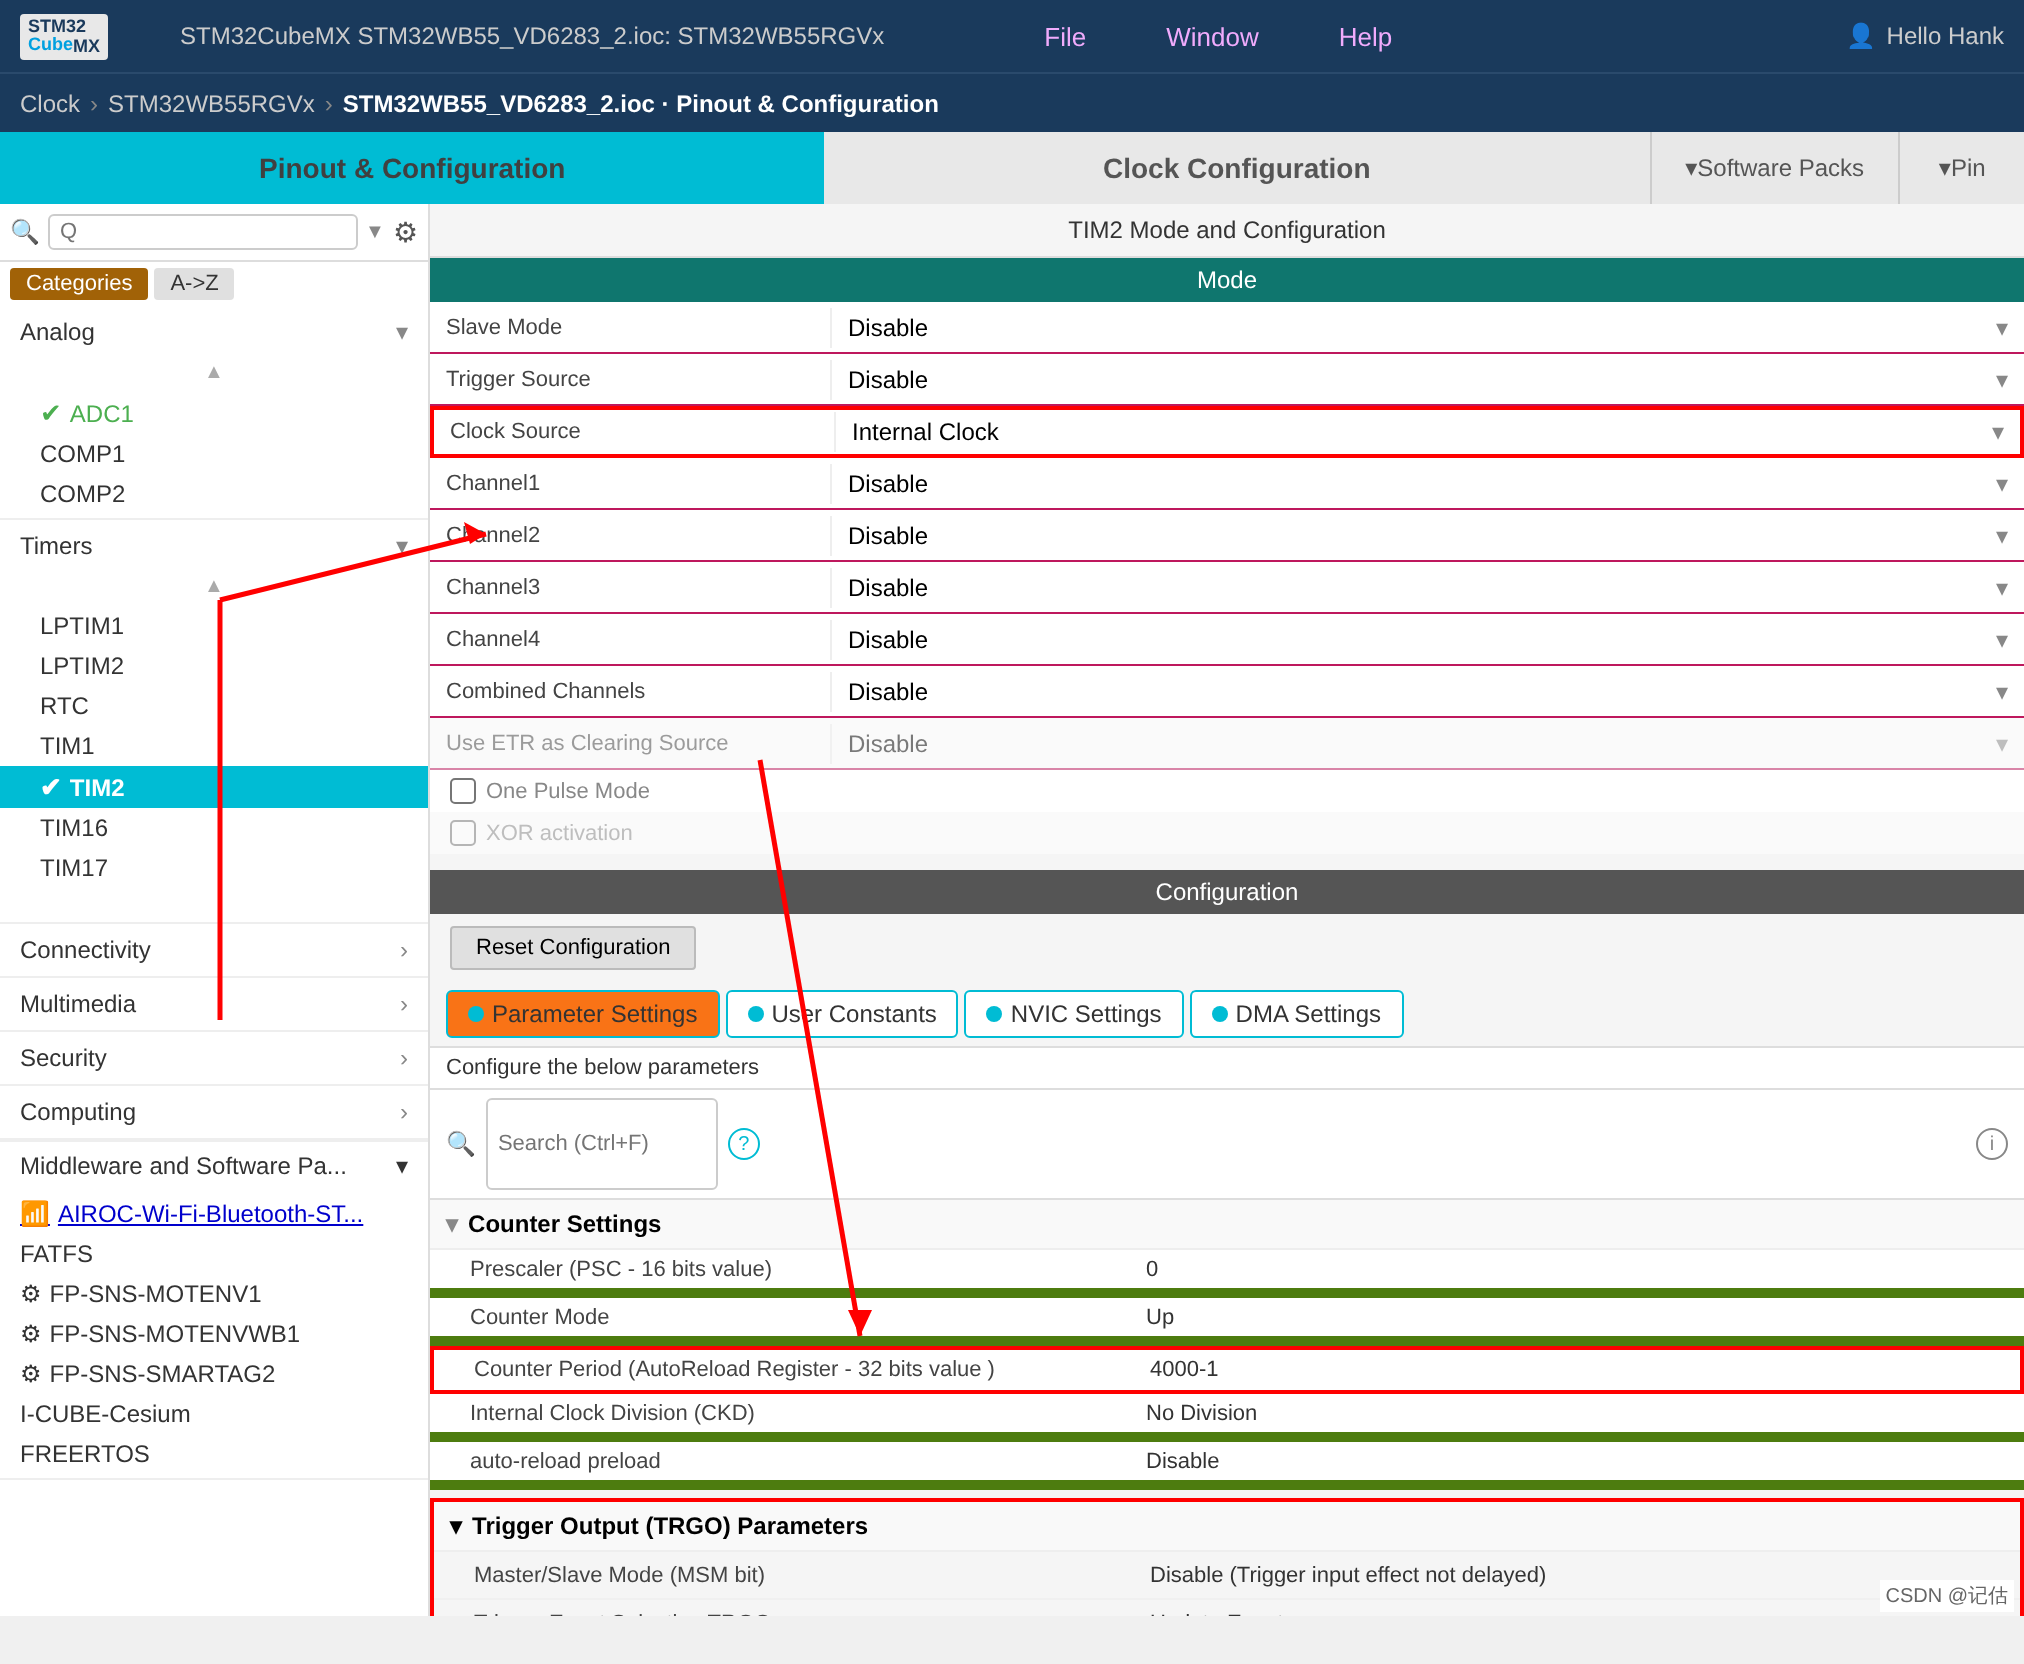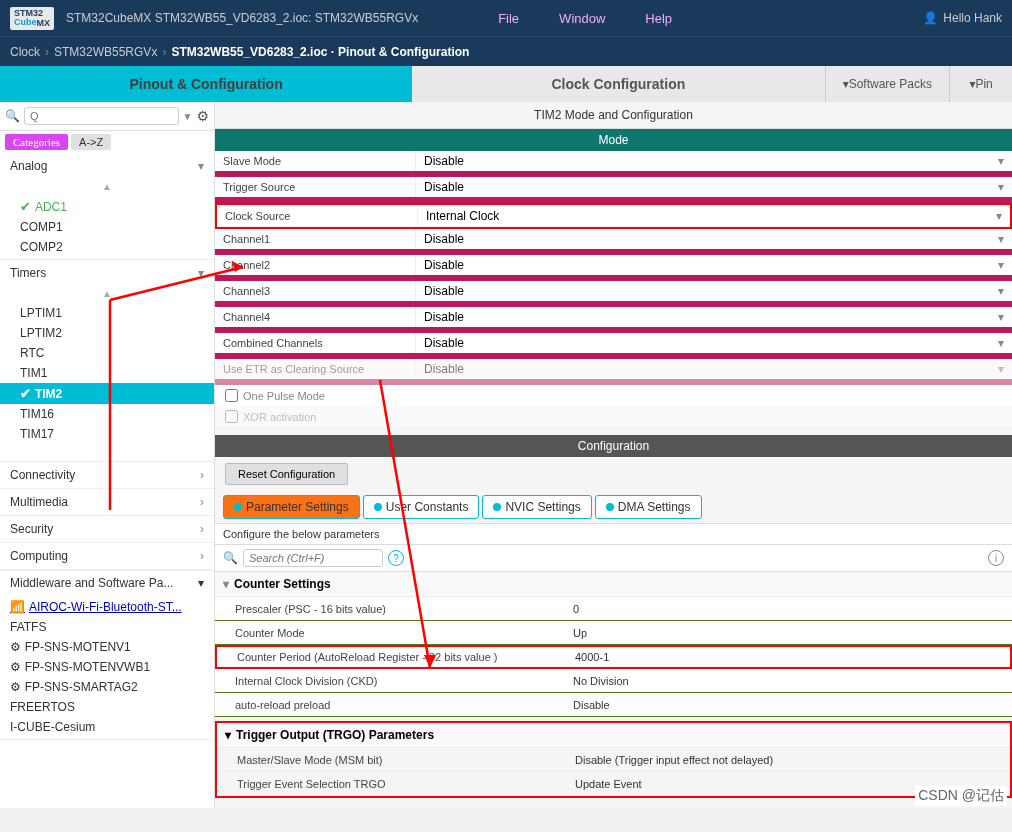--- a/index.html
+++ b/index.html
@@ -1,20 +1,20 @@
 <!DOCTYPE html>
 <html><head>
   <meta charset="utf-8">
   <style>
     * { box-sizing: border-box; margin: 0; padding: 0; font-family: Arial, sans-serif; font-size: 12px; }
     body { width: 1012px; height: 832px; overflow: hidden; background: #f0f0f0; }
 
     
     .topbar { display: flex; align-items: center; background: #1a3a5c; height: 36px; padding: 0 10px; }
-    .topbar-logo { display: flex; align-items: center; margin-right: 8px; }
+    .topbar-logo { display: flex; align-items: center; margin-right: 32px; }
     .logo-box { background: #e8e8e8; padding: 2px 4px; border-radius: 2px; margin-right: 4px; }
     .logo-stm { color: #1a3a5c; font-weight: bold; font-size: 9px; line-height: 1; }
     .logo-cube { color: #00a0e0; font-weight: bold; font-size: 9px; line-height: 1; }
     .logo-mx { color: #1a3a5c; font-weight: bold; font-size: 9px; }
     .topbar-title { color: #ccc; font-size: 12px; }
     .topbar-nav { display: flex; gap: 40px; margin-left: 80px; }
     .topbar-nav span { color: #f0abfc; font-size: 13px; cursor: pointer; }
     .topbar-user { margin-left: auto; color: #ccc; font-size: 13px; display: flex; align-items: center; gap: 5px; }
 
     
@@ -32,80 +32,80 @@
     
     .main-layout { display: flex; height: calc(832px - 36px - 30px - 36px - 24px); }
 
     
     .sidebar { width: 215px; background: white; border-right: 1px solid #ddd; overflow-y: auto; flex-shrink: 0; }
     .search-bar { display: flex; align-items: center; padding: 5px; gap: 4px; border-bottom: 1px solid #ddd; }
     .search-input { flex: 1; border: 1px solid #ccc; border-radius: 3px; padding: 2px 5px; font-size: 11px; }
     .gear-icon { color: #555; cursor: pointer; font-size: 14px; }
     .category-tabs { display: flex; margin: 3px 5px; gap: 3px; }
     .cat-tab { padding: 2px 8px; font-size: 11px; border-radius: 2px; cursor: pointer; border: none; }
-    .cat-tab.active { background: #d946ef; color: white; font-family: Liberation Serif, serif; }
+    .cat-tab.active { background: #a16207; color: white; }
     .cat-tab.inactive { background: #e0e0e0; color: #333; }
 
     .sidebar-section { border-bottom: 1px solid #eee; }
     .sidebar-section-header { display: flex; justify-content: space-between; align-items: center; padding: 6px 10px; cursor: pointer; font-size: 12px; color: #333; }
     .sidebar-section-header .arrow { color: #888; }
     .sidebar-items { padding: 2px 0; }
     .sidebar-item { padding: 3px 20px; cursor: pointer; font-size: 11px; color: #333; display: flex; align-items: center; gap: 4px; }
     .sidebar-item.selected { background: #00bcd4; color: white; font-weight: bold; }
     .sidebar-item.checked { color: #4caf50; }
     .sidebar-item .check { color: #4caf50; font-size: 13px; }
     .sidebar-item.selected .check { color: white; }
     .scroll-indicator { text-align: center; color: #aaa; font-size: 10px; padding: 2px; }
 
     
     .content { flex: 1; overflow-y: auto; background: #f5f5f5; position: relative; }
     .content-title { background: #f5f5f5; text-align: center; padding: 6px; font-size: 12px; color: #333; border-bottom: 1px solid #ddd; }
     .section-header { background: #0f766e; color: white; text-align: center; padding: 4px; font-size: 12px; }
-    .config-row { display: flex; align-items: center; border-bottom: 6px solid #be185d; background: white; min-height: 26px; }
+    .config-row { display: flex; align-items: center; border-bottom: 1px solid #be185d; background: white; min-height: 26px; }
     .config-label { width: 200px; padding: 3px 8px; color: #444; flex-shrink: 0; font-size: 11px; }
     .config-value { flex: 1; padding: 3px 8px; display: flex; align-items: center; justify-content: space-between; font-size: 11px; border-left: 1px solid #eee; }
     .config-value .arrow { color: #888; }
 
     .checkbox-row { display: flex; align-items: center; padding: 4px 10px; gap: 5px; background: white; }
     .checkbox-row label { font-size: 11px; color: #888; }
 
     
     .config-section { margin-top: 8px; }
     .config-section-header { background: #555; color: white; text-align: center; padding: 4px; font-size: 12px; }
     .reset-btn { margin: 6px 10px; background: #e0e0e0; border: 1px solid #bbb; padding: 4px 12px; cursor: pointer; font-size: 11px; border-radius: 2px; }
     .param-tabs { display: flex; gap: 3px; padding: 4px 8px; background: #f5f5f5; border-bottom: 1px solid #ddd; }
     .param-tab { display: flex; align-items: center; gap: 4px; padding: 4px 10px; border-radius: 3px; cursor: pointer; font-size: 11px; border: 1px solid #00bcd4; color: #333; background: white; }
     .param-tab .dot { width: 8px; height: 8px; border-radius: 50%; background: #00bcd4; flex-shrink: 0; }
     .param-tab.active { background: #f97316; }
     .config-below { padding: 4px 8px; font-size: 11px; color: #333; background: white; border-bottom: 1px solid #ddd; }
     .param-search { display: flex; align-items: center; padding: 4px 8px; gap: 5px; background: white; border-bottom: 1px solid #ddd; }
-    .param-search input { border: 1px solid #ccc; border-radius: 3px; padding: 2px 5px; font-size: 11px; width: 140px; font-style: italic; }
+    .param-search input { border: 1px solid #ccc; border-radius: 3px; padding: 16px 5px; font-size: 11px; width: 116px; }
     .param-search .info-icon { color: #888; margin-left: auto; }
 
     .param-section { background: white; }
     .param-section-title { display: flex; align-items: center; gap: 5px; padding: 5px 8px; font-weight: bold; font-size: 11px; background: #f9f9f9; border-bottom: 1px solid #eee; }
     .param-section-title .collapse { color: #888; }
-    .param-row { display: flex; align-items: center; border-bottom: 1px solid #4d7c0f; min-height: 24px; }
+    .param-row { display: flex; align-items: center; border-bottom: 5px solid #4d7c0f; min-height: 24px; }
     .param-name { width: 350px; padding: 3px 20px; font-size: 11px; color: #444; flex-shrink: 0; }
     .param-val { flex: 1; padding: 3px 8px; font-size: 11px; color: #333; }
 
     .trigger-section { border: 2px solid red; margin: 4px 0; }
     .trigger-section-title { display: flex; align-items: center; gap: 5px; padding: 5px 8px; font-weight: bold; font-size: 11px; background: #f9f9f9; border-bottom: 1px solid #eee; }
     .trigger-row { display: flex; align-items: center; border-bottom: 1px solid #f0f0f0; min-height: 24px; }
     .trigger-name { width: 350px; padding: 3px 20px; font-size: 11px; color: #444; flex-shrink: 0; }
     .trigger-val { flex: 1; padding: 3px 8px; font-size: 11px; color: #333; }
 
     
     .middleware-header { display: flex; justify-content: space-between; align-items: center; padding: 5px 10px; font-size: 12px; cursor: pointer; color: #333; border-top: 1px solid #eee; }
     .middleware-items { padding: 2px 0; }
     .middleware-item { padding: 3px 10px; font-size: 11px; color: #333; display: flex; align-items: center; gap: 4px; cursor: pointer; }
     .middleware-item.link { color: #0000cc; text-decoration: underline; }
 
     
-    .csdn-label { position: absolute; bottom: 2px; right: 5px; font-size: 14px; color: #666; background: white; padding: 1px 3px; }
+    .csdn-label { position: absolute; bottom: 2px; right: 5px; font-size: 10px; color: #666; background: white; padding: 1px 3px; }
 
     
     .main-wrapper { position: relative; }
   </style>
 </head>
 <body>
 
 <div class="main-wrapper">
 
   <div class="topbar">
@@ -265,24 +265,24 @@
           </div>
           <div class="middleware-item">
             <span>⚙</span>
             <span>FP-SNS-MOTENVWB1</span>
           </div>
           <div class="middleware-item">
             <span>⚙</span>
             <span>FP-SNS-SMARTAG2</span>
           </div>
           <div class="middleware-item">
+            <span>I-CUBE-Cesium</span>
+          </div>
+          <div class="middleware-item">
             <span>FREERTOS</span>
-          </div>
-          <div class="middleware-item">
-            <span>I-CUBE-Cesium</span>
           </div>
         </div>
       </div>
     </div>
 
     <div class="content">
       <div class="content-title">TIM2 Mode and Configuration</div>
       <div class="section-header">Mode</div>
 
       <div class="config-row">

